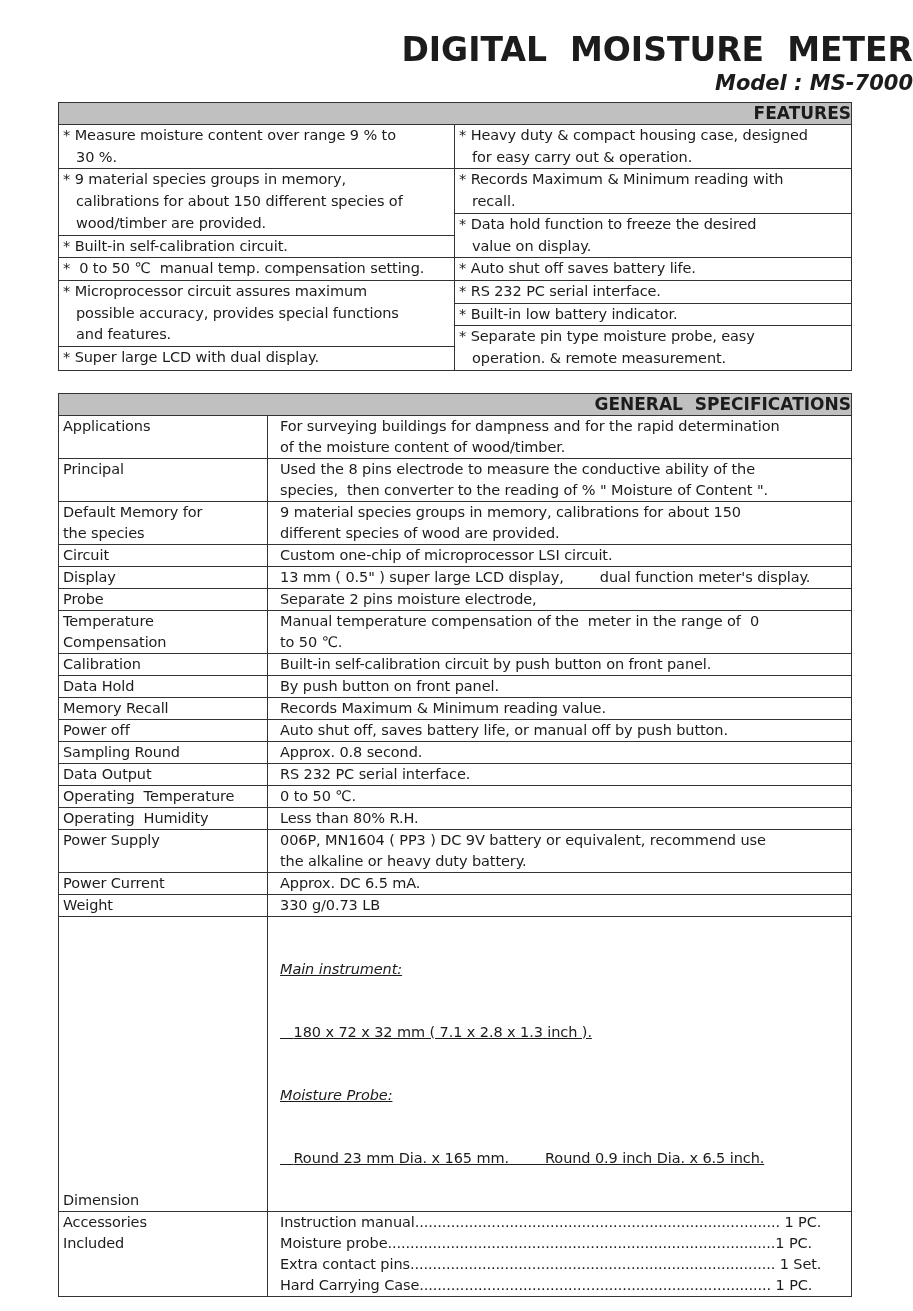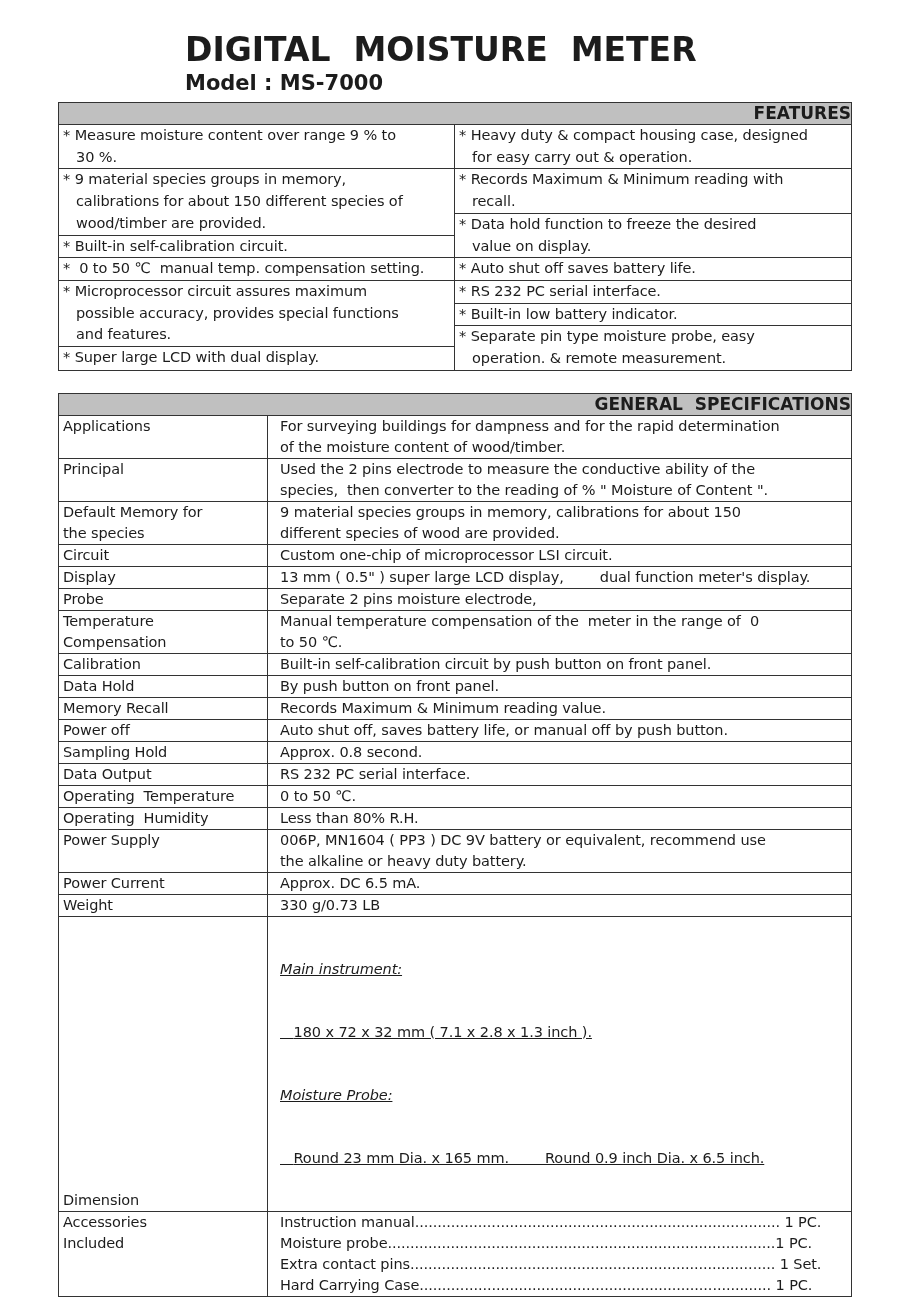--- a/index.html
+++ b/index.html
@@ -7,28 +7,28 @@
     width:913px;height:1311px;
     background:#ffffff;
     font-family:"DejaVu Sans",sans-serif;
     font-size:14.5px;
     color:#1c1c1c;
     letter-spacing:-0.1px;
   }
   .page{position:relative;width:913px;height:1311px;overflow:hidden;}
 
   
-  .title-block{padding:30px 16px 0 185px;}
+  .title-block{padding:30px 0 0 185px;text-align:right;}
   .doc-title{
     font-size:33px;font-weight:bold;line-height:40px;
     white-space:pre;letter-spacing:0;
   }
   .doc-model{
     font-size:21px;font-weight:bold;line-height:26px;
-    white-space:pre;letter-spacing:0;
+    white-space:pre;letter-spacing:0;font-style:italic;
   }
 
   
   .tbl{margin-left:58px;width:792px;border:1px solid #333;background:#fff;}
   .features-tbl{margin-top:6px;}
   .specs-tbl{margin-top:22px;}
   .tbl-header{
     background:#c0c0c0;
     text-align:right;
     font-weight:bold;
@@ -121,21 +121,21 @@
   <div class="tbl specs-tbl">
     <div class="tbl-header">GENERAL  SPECIFICATIONS</div>
 
     <div class="spec-row">
       <div class="spec-label">Applications</div>
       <div class="spec-value">For surveying buildings for dampness and for the rapid determination
 of the moisture content of wood/timber.</div>
     </div>
     <div class="spec-row">
       <div class="spec-label">Principal</div>
-      <div class="spec-value">Used the 2 pins electrode to measure the conductive ability of the
+      <div class="spec-value">Used the 8 pins electrode to measure the conductive ability of the
 species,  then converter to the reading of % " Moisture of Content ".</div>
     </div>
     <div class="spec-row">
       <div class="spec-label">Default Memory for
 the species</div>
       <div class="spec-value">9 material species groups in memory, calibrations for about 150
 different species of wood are provided.</div>
     </div>
     <div class="spec-row">
       <div class="spec-label">Circuit</div>
@@ -165,21 +165,21 @@
     </div>
     <div class="spec-row">
       <div class="spec-label">Memory Recall</div>
       <div class="spec-value">Records Maximum &amp; Minimum reading value.</div>
     </div>
     <div class="spec-row">
       <div class="spec-label">Power off</div>
       <div class="spec-value">Auto shut off, saves battery life, or manual off by push button.</div>
     </div>
     <div class="spec-row">
-      <div class="spec-label">Sampling Hold</div>
+      <div class="spec-label">Sampling Round</div>
       <div class="spec-value">Approx. 0.8 second.</div>
     </div>
     <div class="spec-row">
       <div class="spec-label">Data Output</div>
       <div class="spec-value">RS 232 PC serial interface.</div>
     </div>
     <div class="spec-row">
       <div class="spec-label">Operating  Temperature</div>
       <div class="spec-value">0 to 50 ℃.</div>
     </div>

